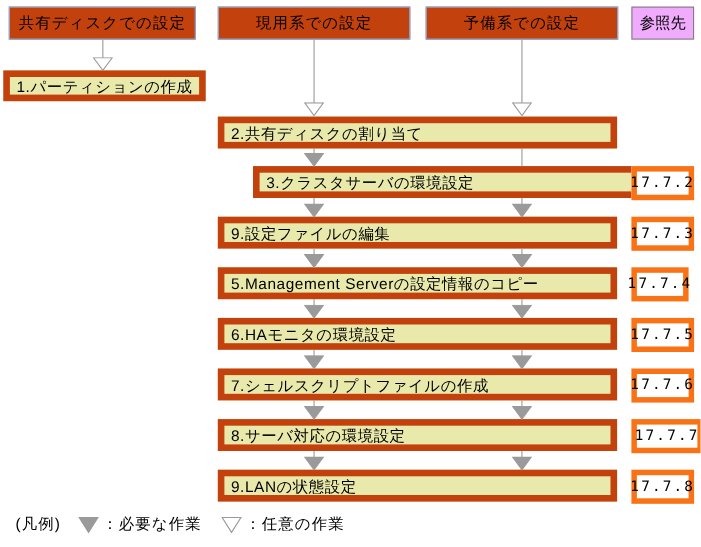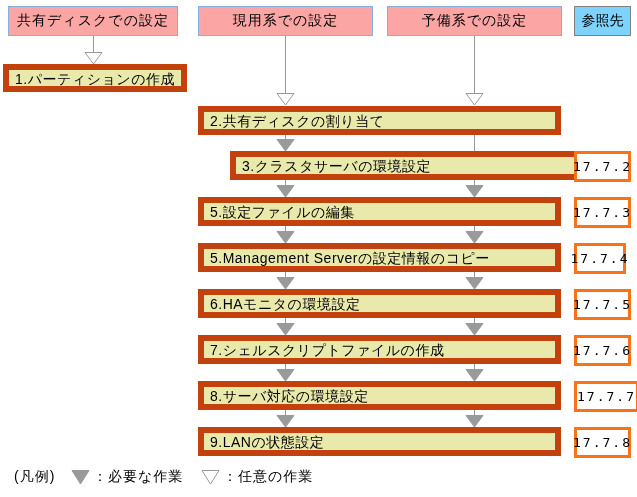--- a/index.html
+++ b/index.html
@@ -2,35 +2,35 @@
 <html><head>
 <meta charset="utf-8">
 <style>
   html,body{margin:0;padding:0;background:#fff;}
   #canvas{
     position:relative;width:637px;height:497px;background:#ffffff;
     font-family:"Liberation Sans","DejaVu Sans",sans-serif;color:#000;overflow:hidden;
   }
   .abs{position:absolute;box-sizing:border-box;}
   .hdr{
-    background:#fca5a5;border:1px solid #86afdf;height:30px;
+    background:#c2410c;border:1px solid #86afdf;height:30px;
     display:flex;align-items:center;justify-content:center;
     font-size:14px;letter-spacing:1px;
   }
   .refhdr{
-    background:#7dd3fc;border:1px solid #808080;height:30px;
+    background:#f0abfc;border:1px solid #808080;height:30px;
     display:flex;align-items:center;justify-content:center;font-size:14px;
   }
   .step{
     background:#e9e9ac;border:6px solid #c2410c;height:29px;
     display:flex;align-items:center;font-size:14px;letter-spacing:0.5px;
     padding-left:6px;padding-top:3px;
   }
   .refbox{
-    background:#ffffff;border:3px solid #f97316;height:31px;
+    background:#ffffff;border:5px solid #f97316;height:31px;
     display:flex;align-items:center;justify-content:center;
     font-family:"DejaVu Sans Mono","Liberation Mono",monospace;
     font-size:13px;letter-spacing:2px;
   }
   .vline{width:1px;background:#999999;}
   .tri{display:block;}
   .legend-text{font-size:14px;letter-spacing:1px;}
 </style>
 </head>
 <body>
@@ -54,21 +54,21 @@
 
   <div class="abs vline" style="left:474px;top:36px;height:58px;"></div>
   <svg class="abs tri" style="left:465px;top:93px;" width="19" height="13">
     <polygon points="1,0.5 18,0.5 9.5,12" fill="#ffffff" stroke="#999999" stroke-width="1"></polygon>
   </svg>
 
   <div class="abs step" style="left:3px;top:64px;width:184px;height:28px;">1.パーティションの作成</div>
 
   <div class="abs step" style="left:198px;top:106px;width:363px;">2.共有ディスクの割り当て</div>
   <div class="abs step" style="left:198px;top:151px;width:363px;margin-left:32px;">3.クラスタサーバの環境設定</div>
-  <div class="abs step" style="left:198px;top:197px;width:363px;">5.設定ファイルの編集</div>
+  <div class="abs step" style="left:198px;top:197px;width:363px;">9.設定ファイルの編集</div>
   <div class="abs step" style="left:198px;top:243px;width:363px;">5.Management Serverの設定情報のコピー</div>
   <div class="abs step" style="left:198px;top:289px;width:363px;">6.HAモニタの環境設定</div>
   <div class="abs step" style="left:198px;top:335px;width:363px;">7.シェルスクリプトファイルの作成</div>
   <div class="abs step" style="left:198px;top:381px;width:363px;">8.サーバ対応の環境設定</div>
   <div class="abs step" style="left:198px;top:427px;width:363px;text-align:center;">9.LANの状態設定</div>
 
   <div class="abs refbox" style="left:574px;top:151px;width:57px;">17.7.2</div>
   <div class="abs refbox" style="left:574px;top:197px;width:57px;">17.7.3</div>
   <div class="abs refbox" style="left:574px;top:243px;width:52px;">17.7.4</div>
   <div class="abs refbox" style="left:574px;top:289px;width:57px;">17.7.5</div>

